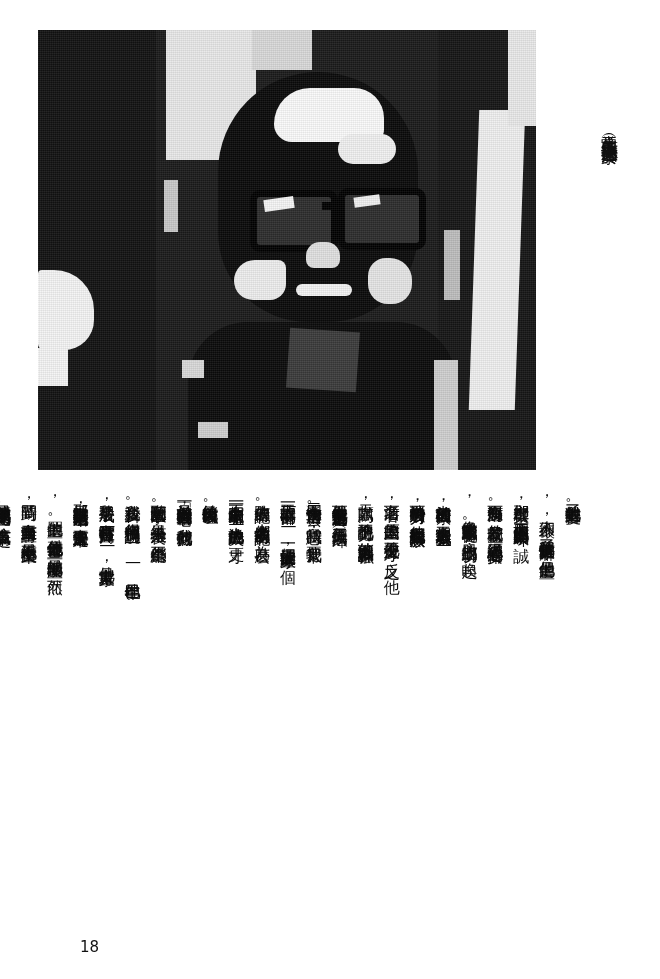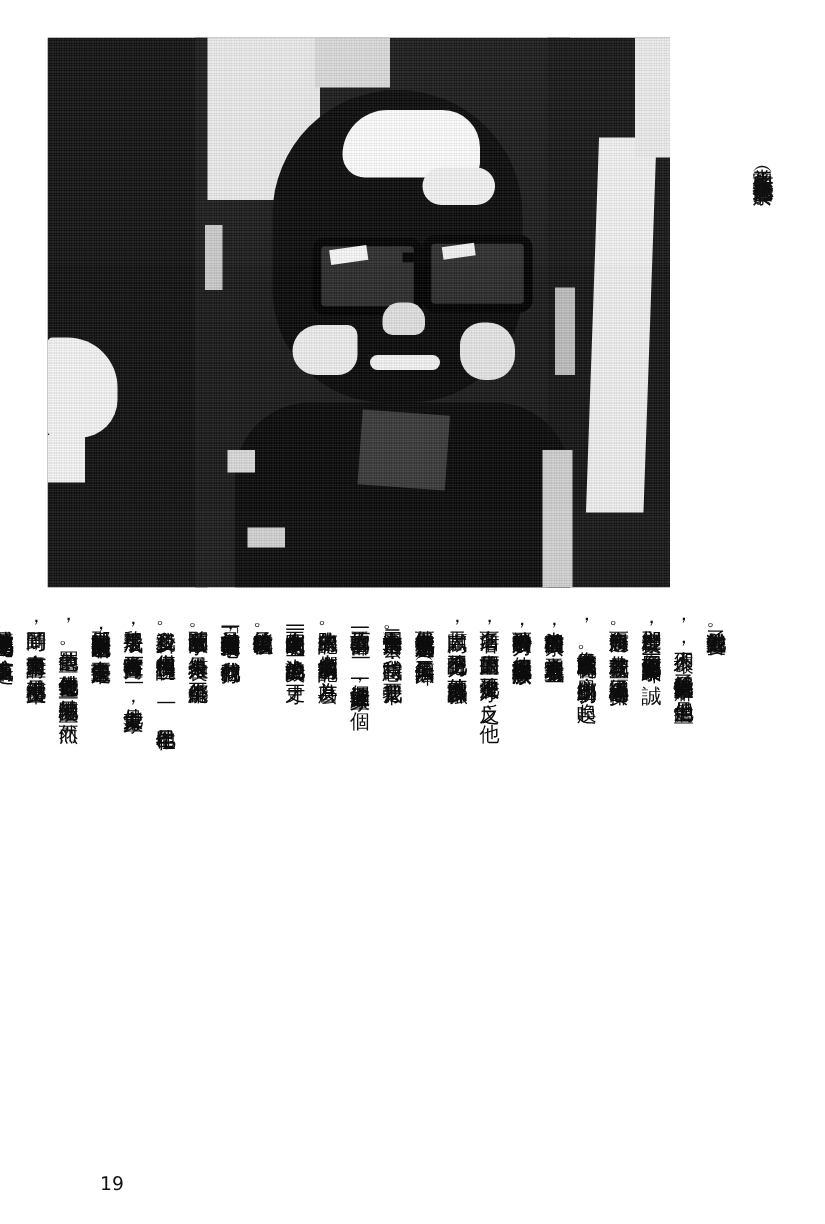--- a/index.html
+++ b/index.html
@@ -291,14 +291,14 @@
     <div class="col">於是每一個有機會碰到「老巴黎」，我就向他們打</div>
     <div class="col">聽有關常玉的故事。結果十分令人沮喪，都不能供給</div>
     <div class="col">我多少資料。僅得一個粗梗的傳說：——他早年在巴</div>
     <div class="col">黎幾乎成名了，當時有位畫商打揮——他是東方畫家，</div>
     <div class="col">那時日本畫家藤田嗣治也未出名，畫商決定要捧常玉</div>
     <div class="col">，買他的畫。先付他錢要他畫畫，結果他開畫展。然而</div>
     <div class="col">時間到了，畫商來向常玉討畫，結果他交不出畫來，</div>
     <div class="col">錢早被他花天酒地的用光了。這位畫商在一氣之下，</div>
   </div>
 
-  <div class="page-number">19</div>
+  <div class="page-number">18</div>
 </div>
 
 </body></html>

